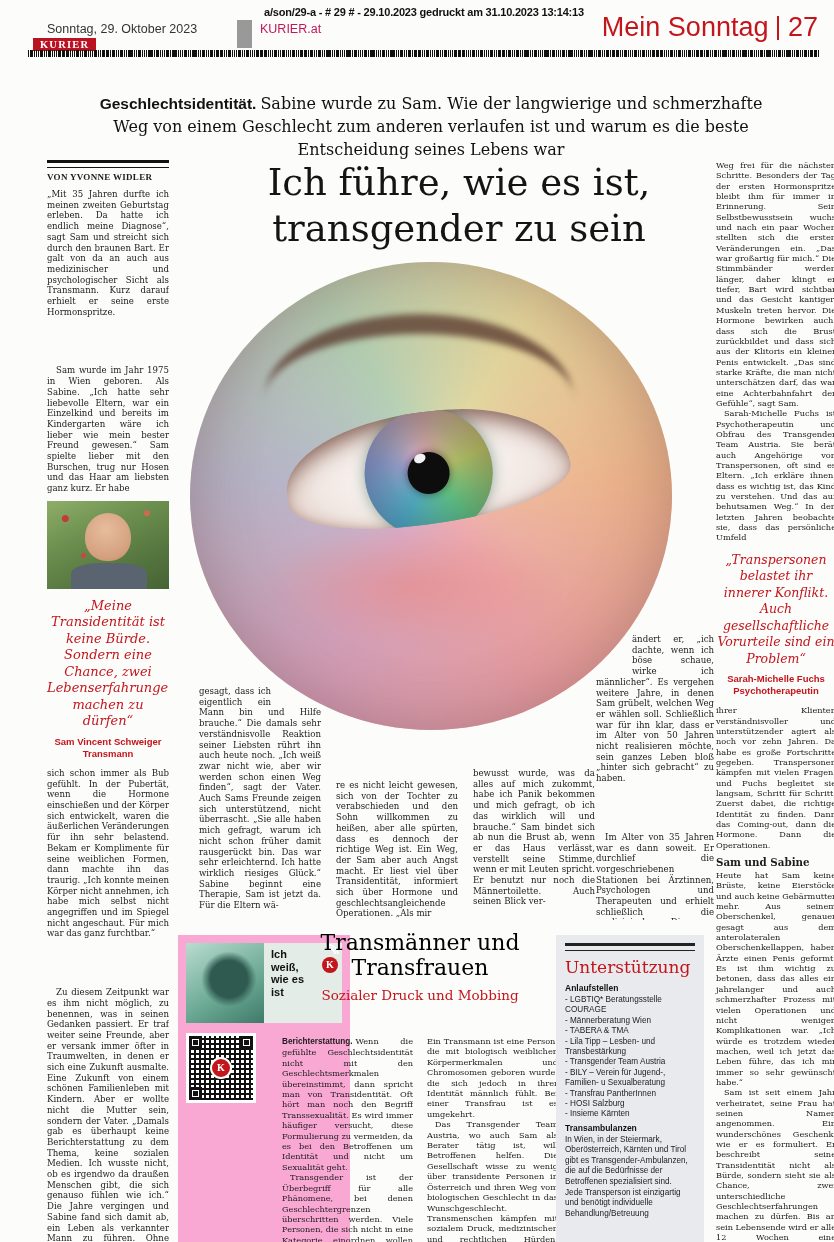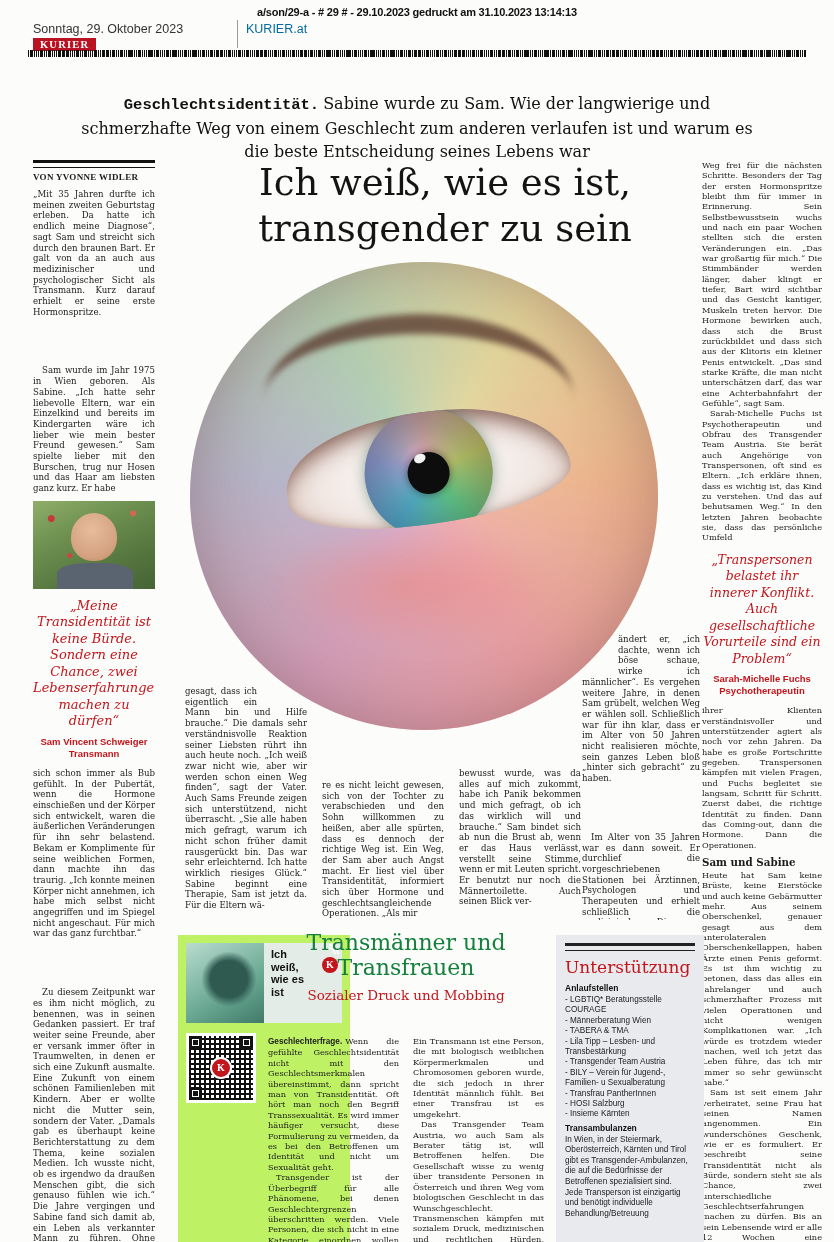--- a/index.html
+++ b/index.html
@@ -1,35 +1,35 @@
 <!DOCTYPE html>
 <html lang="de"><head>
 <meta charset="utf-8">
 <style>
   html,body{margin:0;padding:0;}
   body{width:834px;height:1242px;overflow:hidden;background:#fff;}
   .page{position:relative;width:834px;height:1242px;background:#fcfcfa;font-family:"DejaVu Serif",serif;color:#1c1c1c;}
-  .abs{position:absolute;}
+  .abs{position:absolute;padding-left:14px;}
 
   
   .print-line{left:0;right:0;top:6px;text-align:center;font-family:"Liberation Sans",sans-serif;font-weight:bold;font-size:11px;letter-spacing:-0.2px;color:#111;}
   .date-line{left:33px;top:22px;font-family:"Liberation Sans",sans-serif;font-size:12.5px;color:#333;}
   .kurier-logo{left:33px;top:38px;background:#ba1220;color:#fff;font-family:"Liberation Serif",serif;font-weight:bold;font-size:10.5px;letter-spacing:1.2px;padding:1px 7px;}
   .header-divider{left:237px;top:20px;width:1px;height:28px;background:#999;}
-  .site-line{left:246px;top:22px;font-family:"Liberation Sans",sans-serif;font-size:12.5px;color:#0369a1;}
+  .site-line{left:246px;top:22px;font-family:"Liberation Sans",sans-serif;font-size:12.5px;color:#be185d;}
   .section-head{right:16px;top:12px;color:#c3151c;font-family:"Liberation Sans",sans-serif;font-size:27px;display:flex;align-items:center;gap:9px;}
   .section-head .pgdiv{width:1.5px;height:24px;background:#c3151c;}
   .barcode{left:28px;top:50px;width:778px;height:7px;background:
     repeating-linear-gradient(90deg,#111 0 1px,transparent 1px 2px),
     repeating-linear-gradient(90deg,transparent 0 3px,#111 3px 5px,transparent 5px 9px),
     repeating-linear-gradient(90deg,transparent 0 13px,#111 13px 15px,transparent 15px 22px);}
 
   
   .standfirst{left:77px;top:92px;width:680px;text-align:center;font-size:16px;line-height:23px;color:#111;}
-  .standfirst .sf-lead{font-family:Liberation Mono, monospace;font-weight:bold;font-size:15.5px;margin-right:4px;}
+  .standfirst .sf-lead{font-family:Liberation Sans, sans-serif;font-weight:bold;font-size:15.5px;margin-right:4px;}
   .headline{left:215px;top:160px;width:460px;text-align:center;font-size:37px;line-height:46px;color:#141414;}
   .headline span{display:block;}
 
   
   .col{overflow:hidden;}
   .bt{font-size:8.6px;line-height:10.7px;text-align:justify;hyphens:auto;margin:0;}
   .bt.indent{text-indent:9px;margin-top:48px;}
   .bt6{font-size:8.2px;line-height:10.35px;text-align:justify;hyphens:auto;margin:0;}
   .bt6.indent{text-indent:8px;}
   .btb{font-size:8.2px;line-height:10.4px;text-align:justify;hyphens:auto;margin:0;}
@@ -62,40 +62,40 @@
   .eye .brow{position:absolute;top:52px;left:74px;width:310px;height:150px;border-radius:50%;border-top:20px solid rgba(94,62,50,.8);filter:blur(3px);}
   .eye .almond{position:absolute;top:150px;left:95px;width:285px;height:112px;border-radius:52% 48% 55% 45% / 60% 65% 40% 35%;transform:rotate(-7deg);overflow:hidden;background:radial-gradient(ellipse at 50% 55%,#fff 0%,#f1e7e2 55%,#d9c2b8 90%);box-shadow:inset 0 16px 22px -10px rgba(110,70,60,.85),inset 0 -8px 12px -8px rgba(150,100,90,.5);}
   .eye .iris{position:absolute;left:50%;top:50%;transform:translate(-50%,-46%);width:128px;height:128px;border-radius:50%;background:radial-gradient(circle at 45% 40%,#bde6d2 0 8%,#6fc39a 20%,#3f9e77 38%,#2f7d63 55%,#24604e 70%,#1d4a40 85%);box-shadow:0 0 14px rgba(40,90,70,.5);}
   .eye .iris::before{content:"";position:absolute;inset:0;border-radius:50%;opacity:.55;background:conic-gradient(from 0deg,#ff7896,#ffc850,#78dc8c,#5aaaf0,#aa78e6,#ff7896);}
   .eye .pupil{position:absolute;left:50%;top:50%;transform:translate(-50%,-50%);width:42px;height:42px;border-radius:50%;background:#0d0d0d;box-shadow:0 0 10px rgba(0,0,0,.55);}
   .eye .glint{position:absolute;left:40%;top:34%;width:12px;height:9px;border-radius:50%;background:rgba(255,255,255,.95);transform:rotate(-20deg);}
   .eye .lidglow{position:absolute;left:70px;top:264px;width:300px;height:120px;border-radius:50%;background:radial-gradient(ellipse,rgba(233,130,120,.5),transparent 70%);filter:blur(6px);}
   .eye .vignette{position:absolute;inset:0;border-radius:50%;box-shadow:inset 0 0 60px rgba(120,80,90,.35);}
 
   
-  .podcast{left:178px;top:935px;width:172px;height:307px;background:#bef264;padding:8px;box-sizing:border-box;}
+  .podcast{left:178px;top:935px;width:172px;height:307px;background:#f9a8d4;padding:8px;box-sizing:border-box;}
   .pod-banner{position:relative;width:100%;height:80px;display:flex;overflow:hidden;}
   .pod-photo{flex:0 0 50%;background:radial-gradient(circle at 55% 45%,#2f5a50 0 30%,transparent 45%),linear-gradient(150deg,#b9dccf,#6aa893 60%,#3f7a68);}
   .pod-titlebox{flex:1;background:#e4ece7;padding:5px 4px 4px 7px;}
   .pod-title{font-family:"Liberation Sans",sans-serif;font-weight:bold;font-size:11px;line-height:12.5px;color:#111;width:44px;}
   .k-circle{position:absolute;right:4px;top:14px;width:16px;height:16px;border-radius:50%;background:#c3151c;color:#fff;font-family:"Liberation Serif",serif;font-weight:bold;font-size:10px;line-height:16px;text-align:center;}
   .arc{position:absolute;border:2px solid #fff;border-radius:50%;border-color:#fff transparent transparent transparent;transform:rotate(45deg);}
   .arc1{right:6px;top:4px;width:10px;height:10px;}
   .arc2{right:3px;top:1px;width:16px;height:16px;}
   .pod-caption{margin-top:9px;font-family:"Liberation Sans",sans-serif;font-weight:bold;font-size:8.8px;line-height:11.4px;color:#222;width:94px;}
   .qr{position:relative;margin-top:10px;width:70px;height:70px;background:#fff;padding:3px;box-sizing:border-box;}
   .qr-pattern{width:64px;height:64px;background:repeating-linear-gradient(0deg,#111 0 2px,transparent 2px 5px),repeating-linear-gradient(90deg,#111 0 2px,#fff 2px 5px);}
   .qr-finder{position:absolute;width:13px;height:13px;border:3px solid #111;background:#fff;box-sizing:border-box;}
   .qr-finder i{display:block;width:5px;height:5px;background:#111;margin:1px;}
   .qf-tl{left:3px;top:3px;} .qf-tr{right:3px;top:3px;} .qf-bl{left:3px;bottom:3px;}
   .qr-k{position:absolute;left:50%;top:50%;transform:translate(-50%,-50%);width:18px;height:18px;border-radius:50%;background:#c3151c;border:2px solid #fff;color:#fff;font-family:"Liberation Serif",serif;font-weight:bold;font-size:10px;line-height:18px;text-align:center;}
 
   
   .ib-head{left:268px;top:930px;width:276px;text-align:center;}
-  .ib-title{font-size:22px;line-height:25px;color:#15803d;}
+  .ib-title{font-size:22px;line-height:25px;color:#000000;}
   .ib-sub{margin-top:7px;color:#c3151c;font-size:13.5px;}
   .lead{font-family:"Liberation Sans",sans-serif;font-weight:bold;font-size:8.2px;margin-right:3px;}
 
   
   .support{left:556px;top:935px;width:148px;height:307px;background:#e8eaed;padding:8px 9px;box-sizing:border-box;overflow:hidden;}
   .support .rule-double{border-color:#222;}
   .support-title{color:#c3151c;font-size:17px;margin:6px 0 6px;}
   .support-label{font-family:"Liberation Sans",sans-serif;font-weight:bold;font-size:8.5px;margin:3px 0 2px;color:#111;}
   .support-item,.support-text{font-family:"Liberation Sans",sans-serif;font-size:8.2px;line-height:10.4px;color:#222;margin:0;}
   .support-text{margin-top:1px;}
@@ -103,27 +103,32 @@
 </head>
 <body>
 
 <div class="page">
 
   <div class="abs print-line">a/son/29-a - # 29 # - 29.10.2023 gedruckt am 31.10.2023 13:14:13</div>
   <div class="abs date-line">Sonntag, 29. Oktober 2023</div>
   <div class="abs kurier-logo">KURIER</div>
   <div class="abs header-divider"></div>
   <div class="abs site-line">KURIER.at</div>
+  <div class="abs section-head">
+    <span>Mein Sonntag</span>
+    <span class="pgdiv"></span>
+    <span>27</span>
+  </div>
   <div class="abs barcode"></div>
 
   <div class="abs standfirst">
     <span class="sf-lead">Geschlechtsidentität.</span><span>Sabine wurde zu Sam. Wie der langwierige und schmerzhafte Weg von einem Geschlecht zum anderen verlaufen ist und warum es die beste Entscheidung seines Lebens war</span>
   </div>
   <h1 class="abs headline" style="margin:0;font-weight:normal;">
-    <span>Ich weiß, wie es ist,</span>
+    <span>Ich führe, wie es ist,</span>
     <span>transgender zu sein</span>
   </h1>
 
   <div class="abs eye">
     <div class="base"></div>
     <div class="rainbow"></div>
     <div class="brow"></div>
     <div class="lidglow"></div>
     <div class="almond">
       <div class="iris">
@@ -208,21 +213,21 @@
 
   <div class="abs ib-head">
     <div class="ib-title">
       <div>Transmänner und</div>
       <div>Transfrauen</div>
     </div>
     <div class="ib-sub">Sozialer Druck und Mobbing</div>
   </div>
 
   <div class="abs col" style="left:268px;top:1036px;width:131px;height:206px;">
-    <p class="btb"><span class="lead">Geschlechterfrage.</span><span>Wenn die gefühlte Geschlechtsidentität nicht mit den Geschlechtsmerkmalen übereinstimmt, dann spricht man von Transidentität. Oft hört man noch den Begriff Transsexualität. Es wird immer häufiger versucht, diese Formulierung zu vermeiden, da es bei den Betroffenen um Identität und nicht um Sexualität geht.</span></p>
+    <p class="btb"><span class="lead">Berichterstattung.</span><span>Wenn die gefühlte Geschlechtsidentität nicht mit den Geschlechtsmerkmalen übereinstimmt, dann spricht man von Transidentität. Oft hört man noch den Begriff Transsexualität. Es wird immer häufiger versucht, diese Formulierung zu vermeiden, da es bei den Betroffenen um Identität und nicht um Sexualität geht.</span></p>
     <p class="btb indent">Transgender ist der Überbegriff für alle Phänomene, bei denen Geschlechtergrenzen überschritten werden. Viele Personen, die sich nicht in eine Kategorie einordnen wollen (oder auch nicht können) bezeichnen sich als Transgender.</p>
   </div>
   <div class="abs col" style="left:413px;top:1036px;width:131px;height:206px;">
     <p class="btb">Ein Transmann ist eine Person, die mit biologisch weiblichen Körpermerkmalen und Chromosomen geboren wurde, die sich jedoch in ihrer Identität männlich fühlt. Bei einer Transfrau ist es umgekehrt.</p>
     <p class="btb indent">Das Transgender Team Austria, wo auch Sam als Berater tätig ist, will Betroffenen helfen. Die Gesellschaft wisse zu wenig über transidente Personen in Österreich und ihren Weg vom biologischen Geschlecht in das Wunschgeschlecht. Transmenschen kämpfen mit sozialem Druck, medizinischen und rechtlichen Hürden, Mobbing am Arbeitsplatz und in den Schulen.</p>
   </div>
 
   <div class="abs support">
     <div class="rule-double"></div>
     <div class="support-title">Unterstützung</div>

